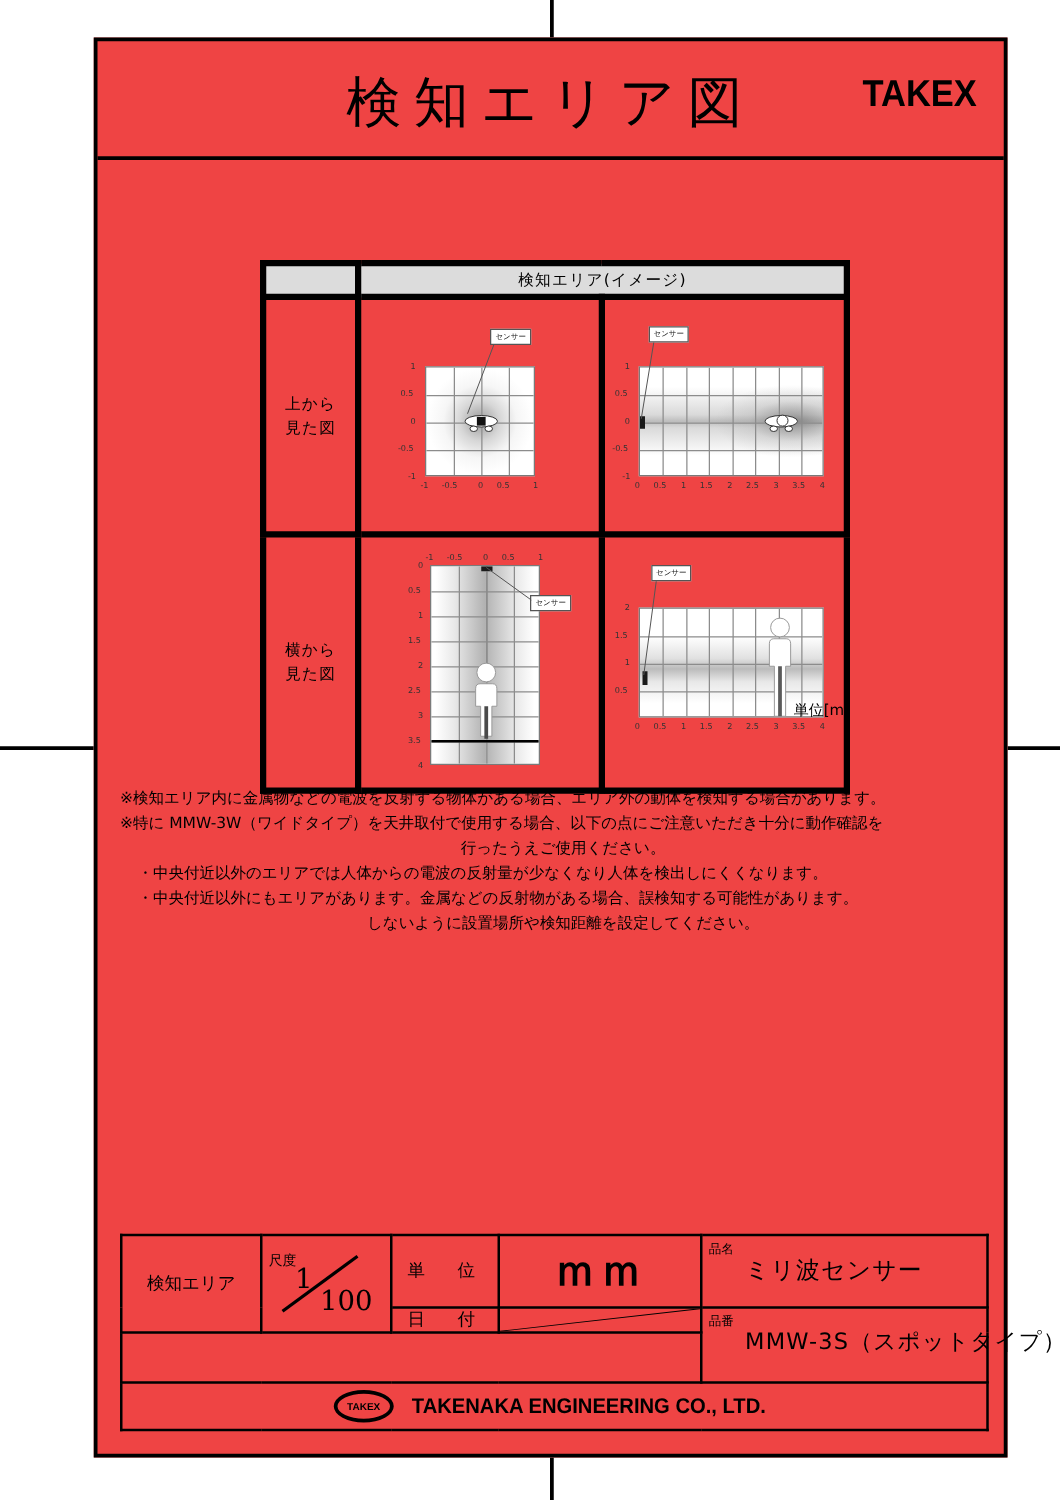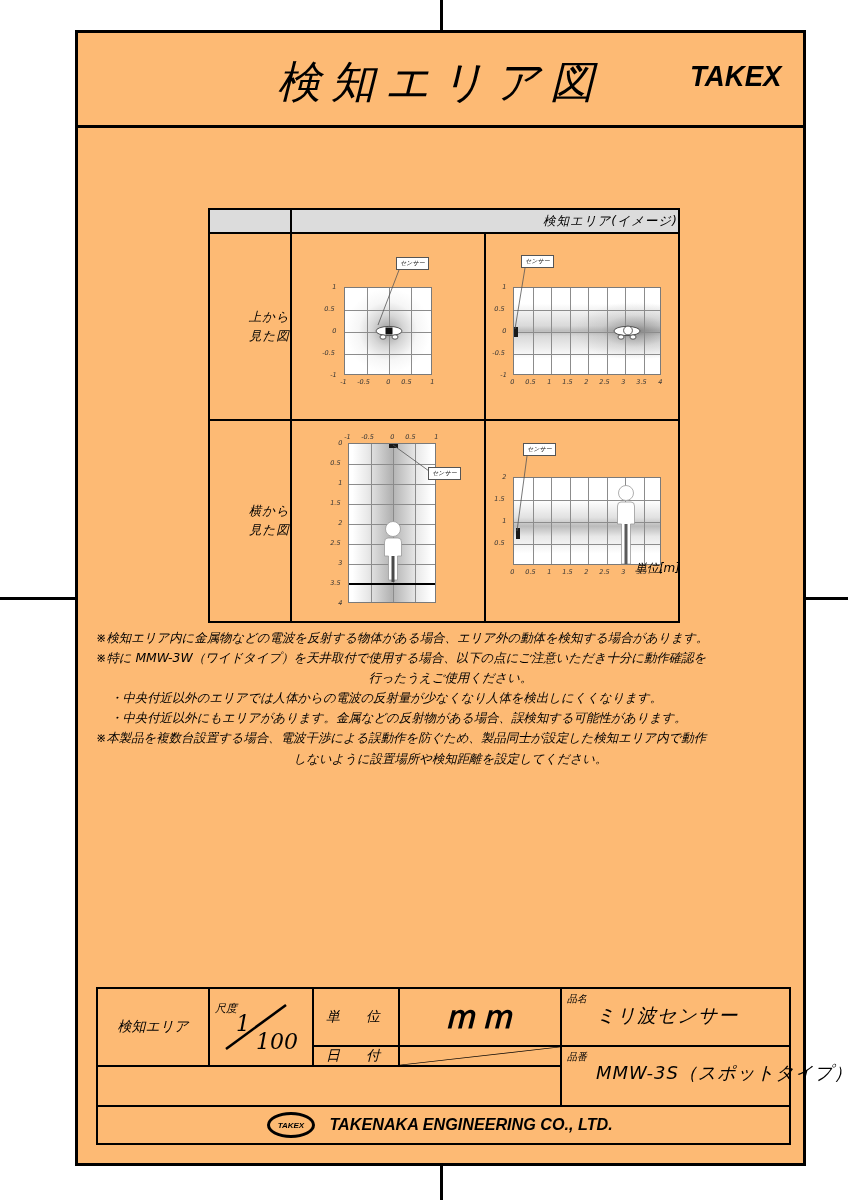--- a/index.html
+++ b/index.html
@@ -11,21 +11,21 @@
   
   .crop{position:absolute;background:#000;}
   .crop-top{left:440px;top:0;width:3px;height:30px;}
   .crop-left{left:0;top:597px;width:75px;height:3px;}
   .crop-right{left:806px;top:597px;width:42px;height:3px;}
   .crop-bottom{left:440px;top:1166px;width:3px;height:34px;}
 
   
   .frame{
     position:absolute;left:75px;top:30px;width:731px;height:1136px;
-    border:3px solid #000;box-sizing:border-box;background:#fdba74;font-style:italic;
+    border:3px solid #000;box-sizing:border-box;background:#ef4444;
   }
 
   
   .title-band{
     position:absolute;left:0;top:0;width:100%;height:95px;
     border-bottom:3px solid #000;box-sizing:border-box;
   }
   .doc-title{
     position:absolute;left:0;right:0;top:20px;text-align:center;
     font-size:44px;letter-spacing:10px;font-weight:400;
@@ -41,21 +41,21 @@
   
   .body-area{position:absolute;left:0;top:95px;width:100%;height:880px;}
 
   
   .area-table{
     position:absolute;left:130px;top:80px;width:472px;
     border-collapse:collapse;
     font-family:"DejaVu Sans",sans-serif;
   }
   .area-table td,.area-table th{
-    border:2px solid #000000;padding:0;text-align:right;vertical-align:middle;
+    border:5px solid #000000;padding:0;text-align:center;vertical-align:middle;
     font-weight:normal;
   }
   .hdr{background:#dcdcdc;font-size:12.5px;height:22px;letter-spacing:1px;}
   .hdr-blank{background:#dcdcdc;width:85px;}
   .rowlab{width:85px;font-size:12.5px;line-height:1.5;letter-spacing:1px;}
   .cell-chart{width:193px;height:185px;}
   .cell-chart.wide{width:193px;}
 
   .unit-note{
     position:absolute;left:130px;top:432px;width:472px;text-align:right;
@@ -333,21 +333,20 @@
       </table>
 
     <div class="unit-note">単位[m]</div>
 
     <div class="notes">
       <p>※検知エリア内に金属物などの電波を反射する物体がある場合、エリア外の動体を検知する場合があります。</p>
       <p>※特に MMW-3W（ワイドタイプ）を天井取付で使用する場合、以下の点にご注意いただき十分に動作確認を</p>
       <p class="ind1">行ったうえご使用ください。</p>
       <p class="ind2">・中央付近以外のエリアでは人体からの電波の反射量が少なくなり人体を検出しにくくなります。</p>
       <p class="ind2">・中央付近以外にもエリアがあります。金属などの反射物がある場合、誤検知する可能性があります。</p>
-      <p>※本製品を複数台設置する場合、電波干渉による誤動作を防ぐため、製品同士が設定した検知エリア内で動作</p>
       <p class="ind1">しないように設置場所や検知距離を設定してください。</p>
     </div>
   </div>
 
   <div class="tblock">
     <table class="tb-table">
       <tbody>
           <tr>
         <td class="c-method" rowspan="2">検知エリア</td>
         <td class="c-scale" rowspan="2">

